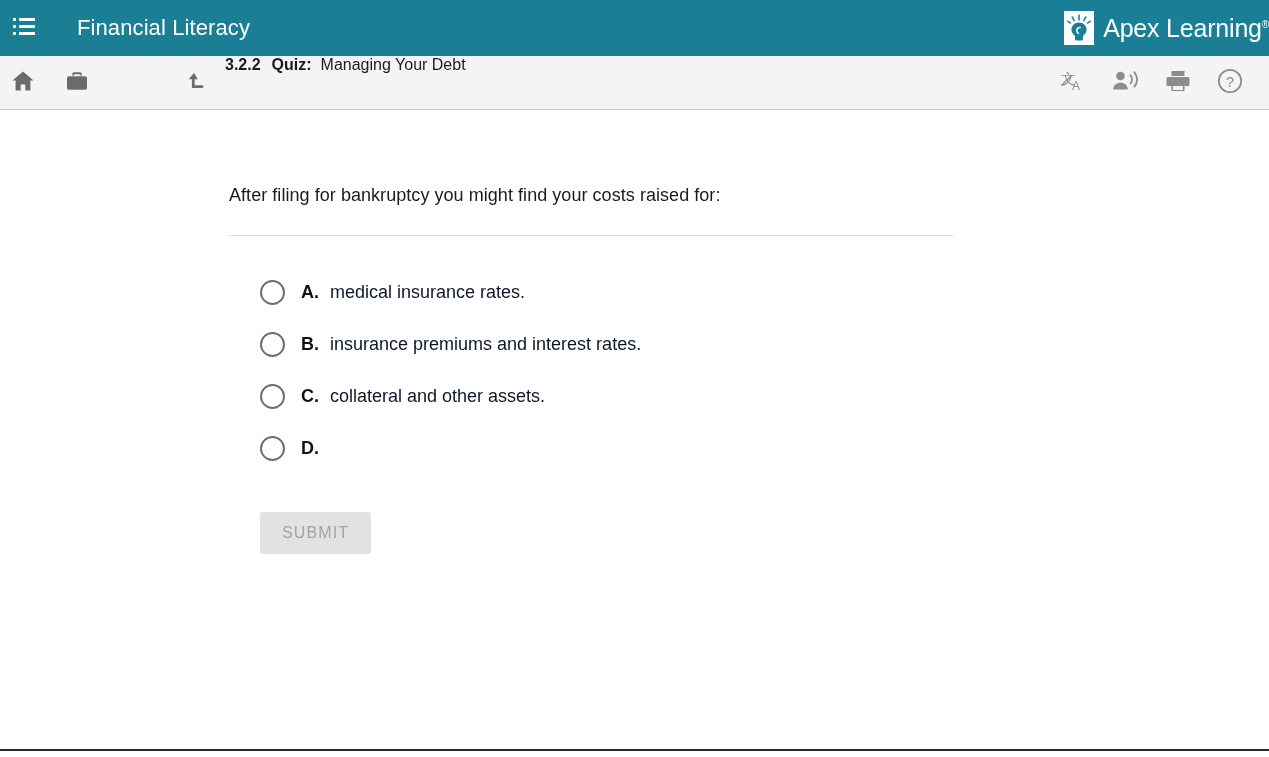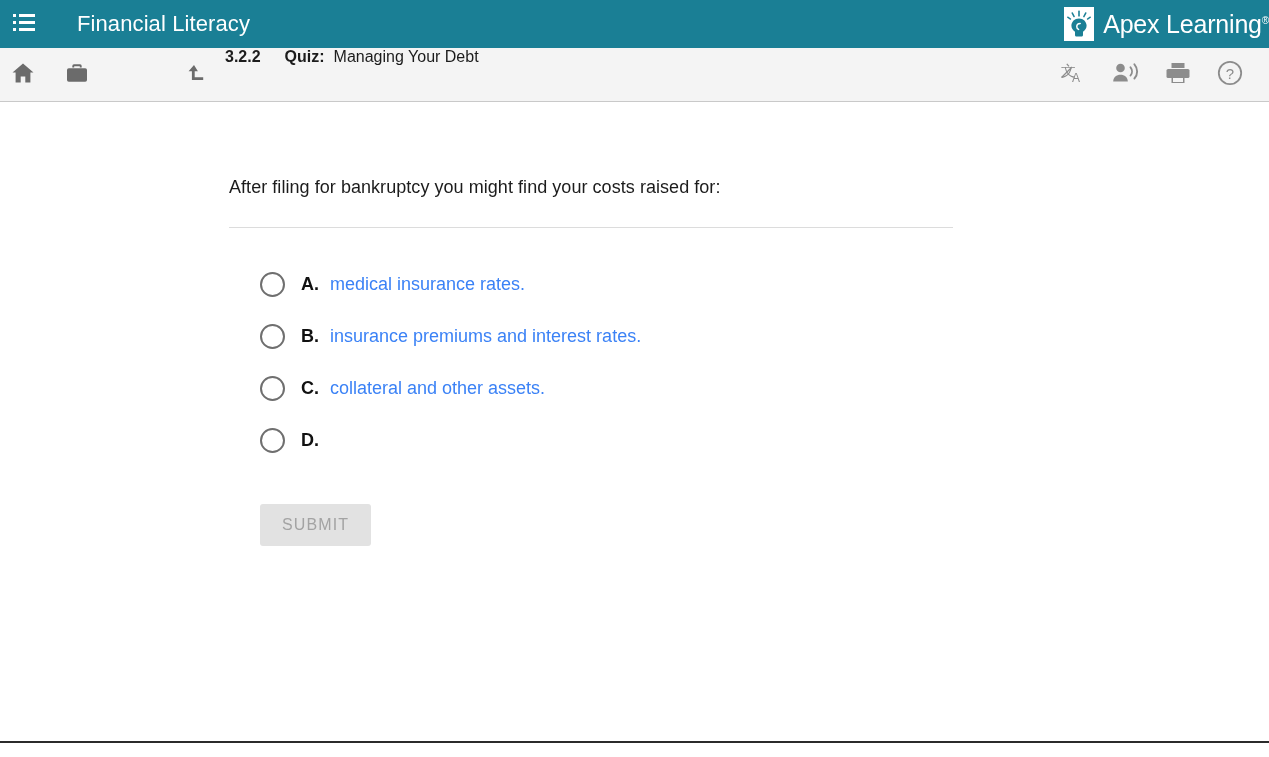--- a/index.html
+++ b/index.html
@@ -5,21 +5,21 @@
   * { margin:0; padding:0; box-sizing:border-box; }
   html, body {
     width:1269px; height:757px;
     background:#ffffff;
     font-family:"Liberation Sans", sans-serif;
     overflow:hidden;
   }
 
   
   .app-header{
-    height:48px; width:100%;
+    height:56px; width:100%;
     background:#1a7f95;
     display:flex; align-items:center;
     position:relative;
   }
   .hamburger-btn{
     width:48px; height:48px;
     display:flex; align-items:center; justify-content:center;
     cursor:pointer; flex:0 0 auto;
   }
   .app-title{
@@ -63,21 +63,21 @@
   .icon-home{ width:46px; height:54px; }
   .icon-case{ width:46px; height:54px; margin-left:8px; }
   .icon-up  { width:46px; height:54px; margin-left:75px; }
 
   .crumb{
     display:flex; align-items:baseline; gap:0;
     font-size:16px; color:#1c1c1c; margin-left:4px;
     white-space:nowrap;
   }
   .crumb .num{ font-weight:bold; }
-  .crumb .kind{ font-weight:bold; margin-left:24px; }
+  .crumb .kind{ font-weight:bold; margin-left:11px; }
   .crumb .name{ font-weight:400; margin-left:9px; }
 
   .tb-right{
     position:absolute; right:16px; top:0; height:54px;
     display:flex; align-items:center; gap:6px;
   }
   .tb-right .tb-icon{ width:46px; height:54px; }
 
   
   .content{
@@ -109,21 +109,21 @@
   .radio{
     width:25px; height:25px; border-radius:50%;
     border:2px solid #6f6f6f; background:#fff;
     flex:0 0 auto;
   }
   .opt-letter{
     font-size:18px; font-weight:bold; color:#111;
     margin-left:16px; min-width:21px;
   }
   .opt-text{
-    font-size:18px; color:#3b82f6; margin-left:8px;
+    font-size:18px; color:#0f172a; margin-left:8px;
   }
 
   .submit-row{
     margin-top:38px; padding-left:31px;
     width:724px; display:flex; justify-content:flex-start;
   }
   .submit-btn{
     background:#e2e2e2; color:#a3a3a3;
     border:none; border-radius:3px;
     font-size:16px; font-weight:500; letter-spacing:1.1px;

